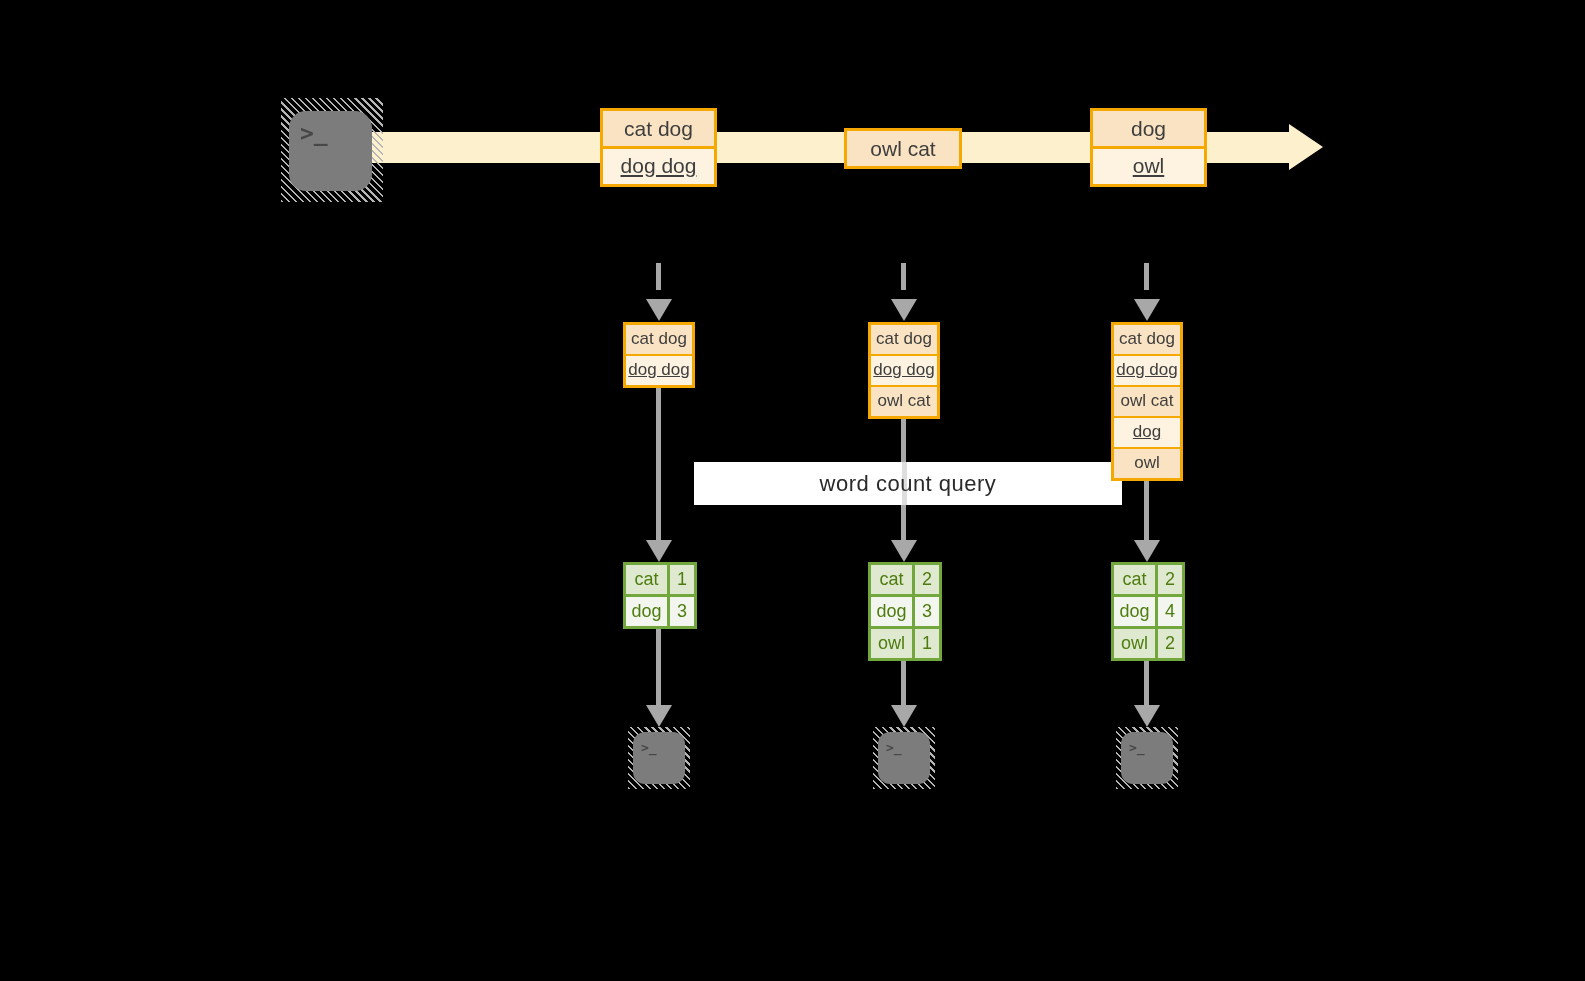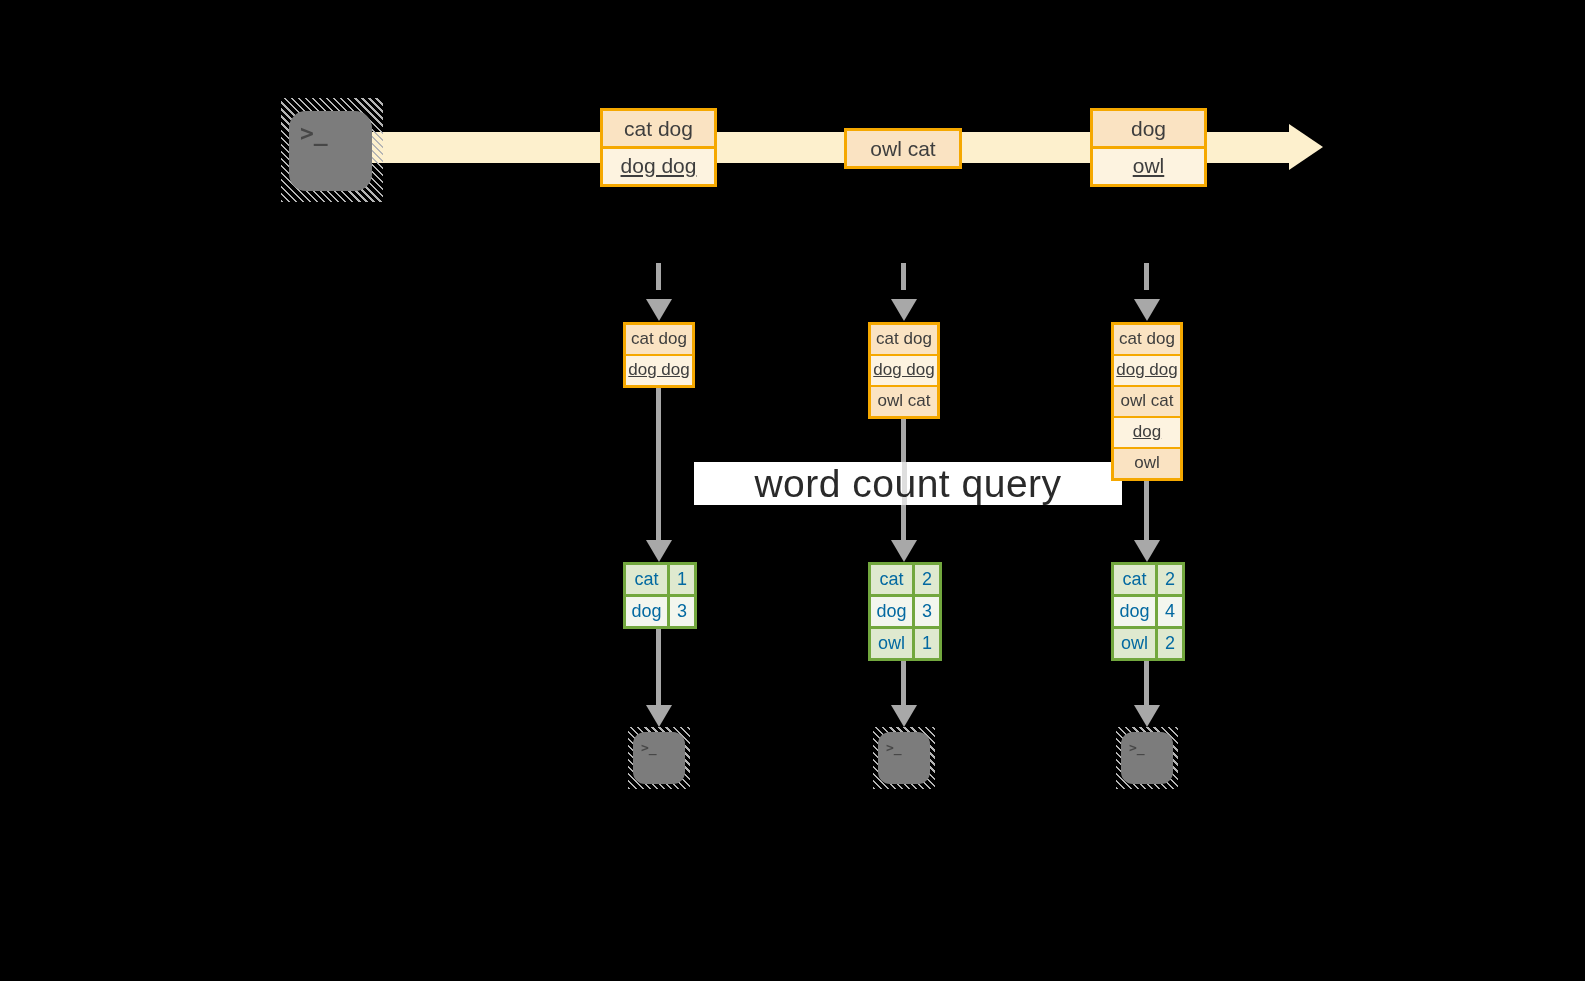--- a/index.html
+++ b/index.html
@@ -30,29 +30,29 @@
   
   .vline{position:absolute;width:5px;background:#a8a8a8;z-index:1;}
   .dash{position:absolute;width:5px;background:#a8a8a8;z-index:6;}
   .head{position:absolute;width:0;height:0;border-left:13px solid transparent;
         border-right:13px solid transparent;border-top:22px solid #a8a8a8;z-index:6;}
 
   
   .gtable{position:absolute;display:grid;grid-template-columns:41px 24px;gap:3px;
           padding:3px;background:#72a73e;z-index:6;}
   .gcell{height:29px;display:flex;align-items:center;justify-content:center;
-         font-size:18px;color:#0369a1;}
+         font-size:18px;color:#4d7c0f;}
   .ga{background:#dfe9cf;}
   .gb{background:#f3f6ee;}
 
   
   .qband{position:absolute;left:694px;top:462px;width:428px;height:43px;background:#ffffff;z-index:3;}
   .qline{position:absolute;left:902px;top:462px;width:5px;height:43px;background:#dedede;z-index:4;}
   .qlabel{position:absolute;left:694px;top:462px;width:428px;height:43px;display:flex;
-          align-items:center;justify-content:center;font-size:39px;color:#2a2a2a;z-index:5;letter-spacing:0.5px;}
+          align-items:center;justify-content:center;font-size:22px;color:#2a2a2a;z-index:5;letter-spacing:0.5px;}
 </style>
 </head>
 <body>
 
 <div class="canvas">
 
   <div class="band"></div>
   <div class="band-head"></div>
 
   <div class="hatch" style="left:281px;top:98px;width:102px;height:104px;">

